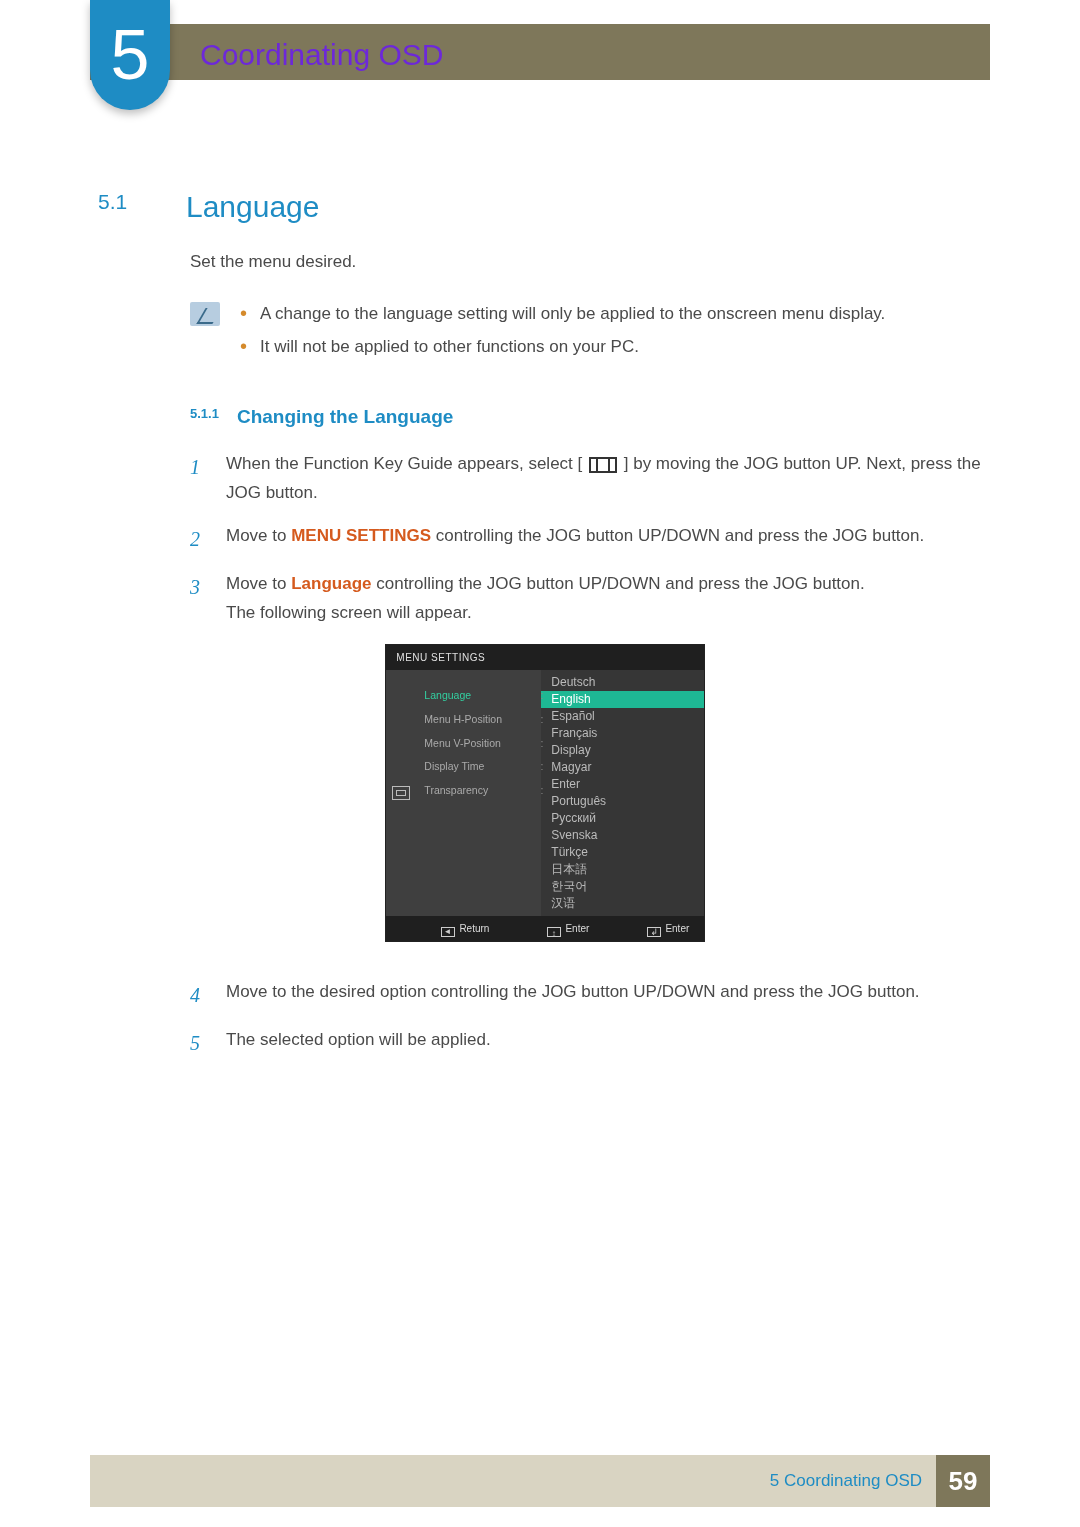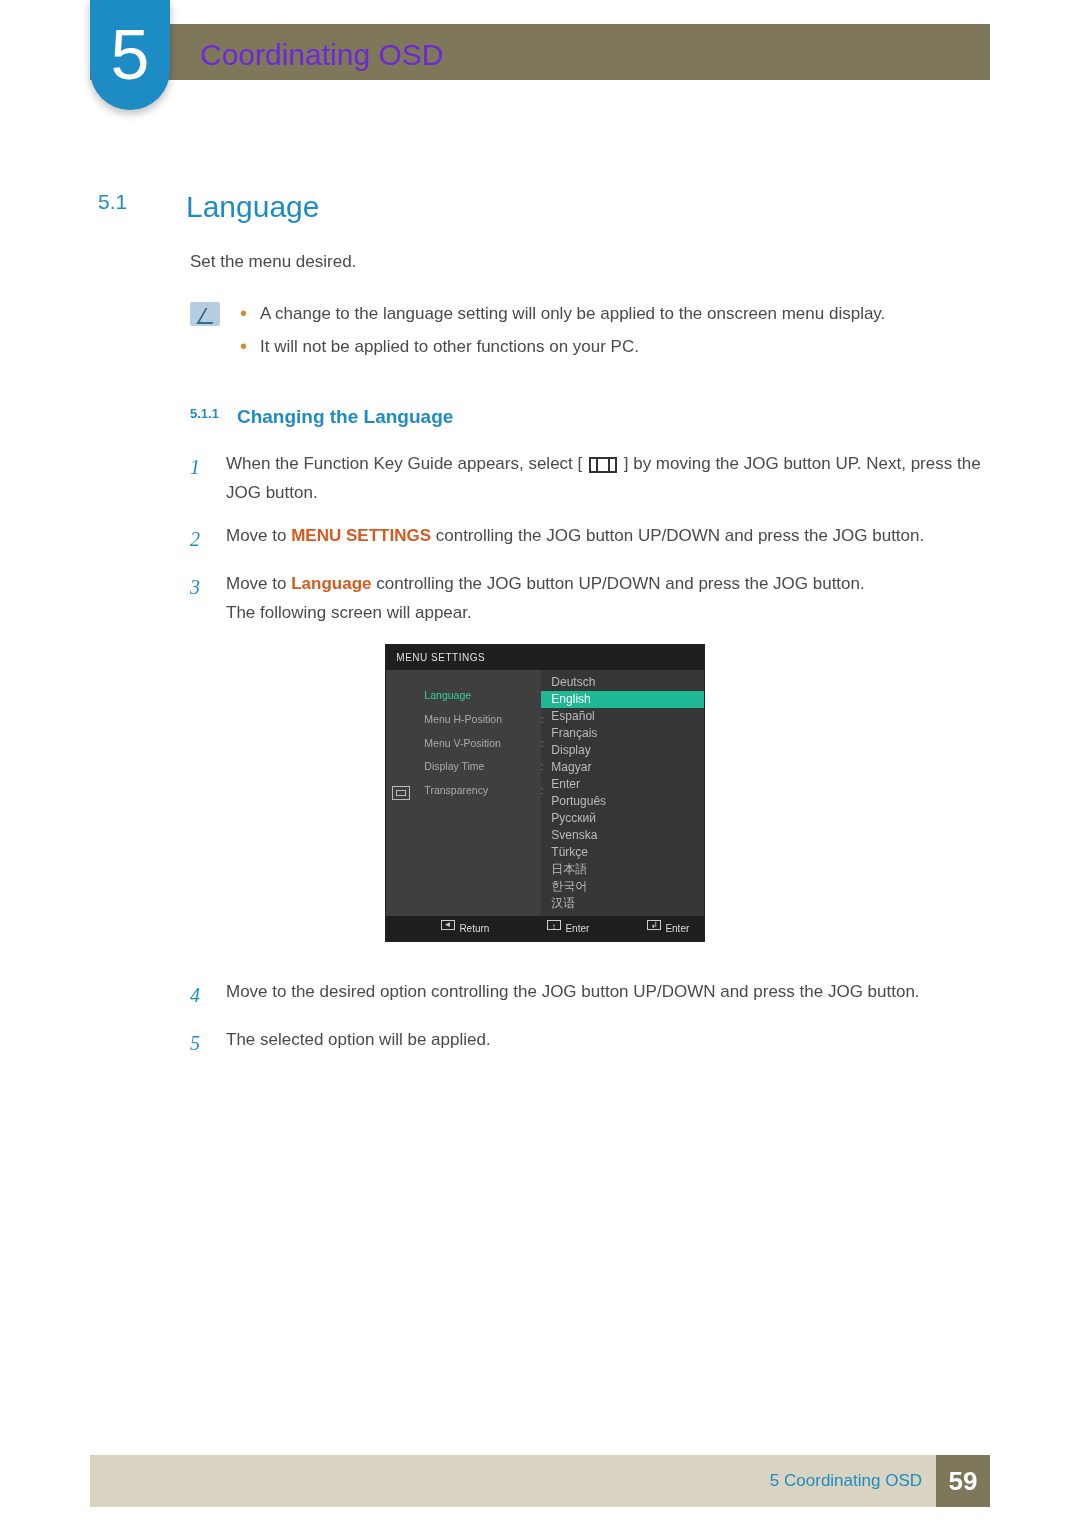--- a/index.html
+++ b/index.html
@@ -210,21 +210,21 @@
     color: #fff;
   }
   .osd-footer {
     background: #1f1f1f;
     display: flex;
     justify-content: space-around;
     padding: 4px 6px;
     font-size: 10px;
     color: #ddd;
   }
-  .osd-footer .fitem { display: flex; align-items: flex-start; gap: 4px; padding-left: 40px; }
+  .osd-footer .fitem { display: flex; align-items: flex-end; gap: 4px; padding-left: 40px; }
   .ficon {
     display: inline-block;
     width: 14px; height: 10px;
     border: 1px solid #ccc;
     position: relative;
   }
   .ficon.ret::after{ content:"◄"; position:absolute; left:1px; top:-3px; font-size:8px; color:#ccc;}
   .ficon.mov::after{ content:"↕"; position:absolute; left:3px; top:-3px; font-size:10px; color:#ccc;}
   .ficon.ent::after{ content:"↲"; position:absolute; left:2px; top:-3px; font-size:9px; color:#ccc;}
 

